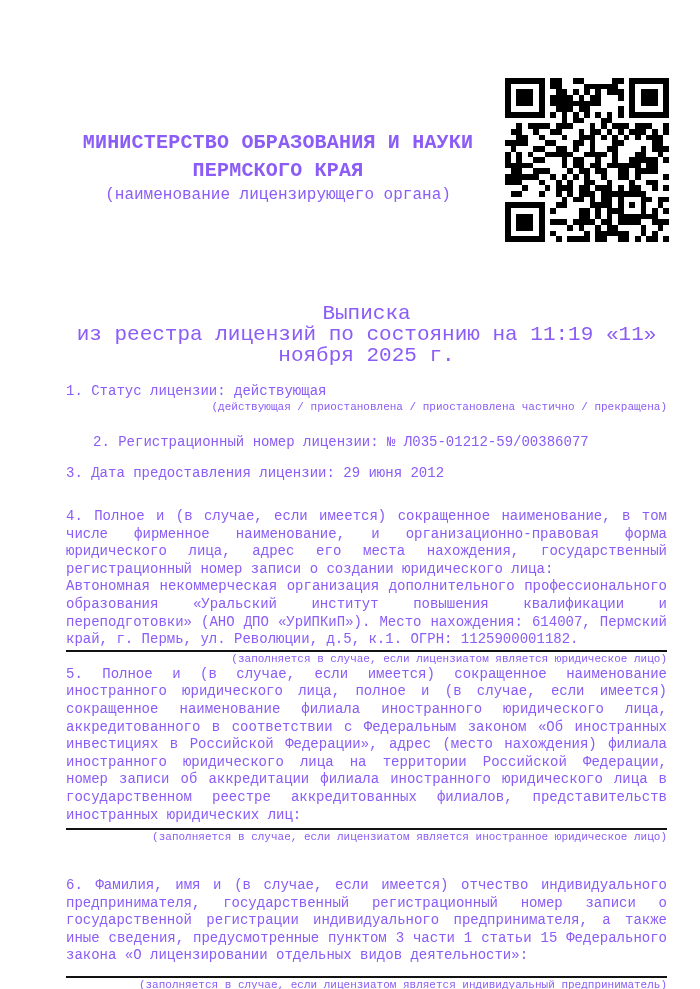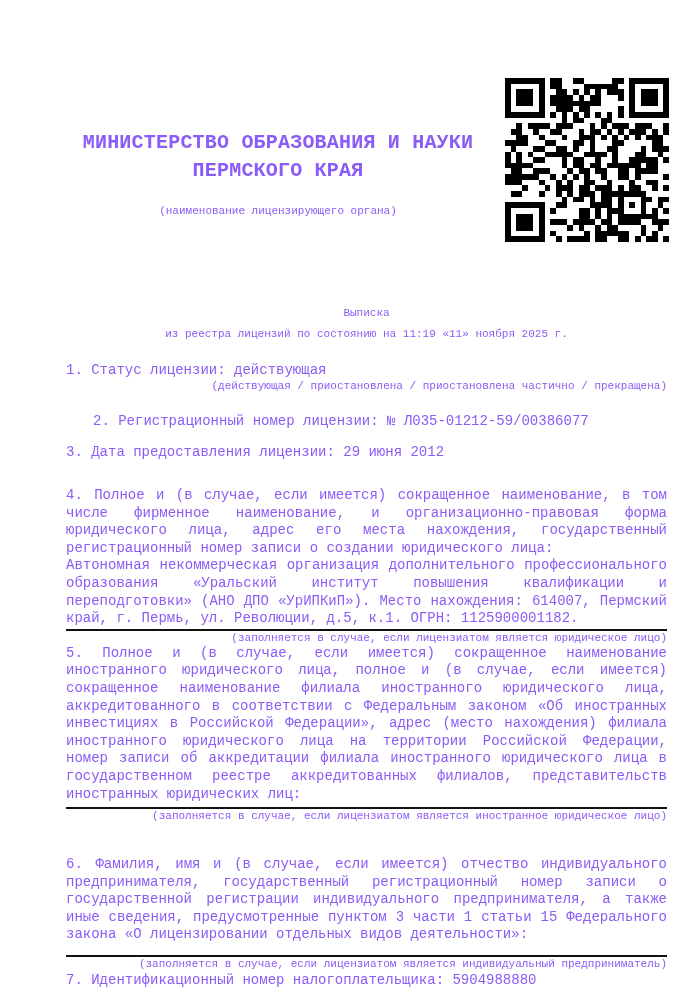--- a/index.html
+++ b/index.html
@@ -19,28 +19,28 @@
   
   .header{
     position:absolute;left:66px;top:129px;width:424px;
     text-align:center;
   }
   .header .org{
     font-size:20px;font-weight:bold;line-height:28px;
     letter-spacing:.2px;
   }
   .header .org-caption{
-    font-size:11px;line-height:14px;margin-top:19px;
+    font-size:16px;line-height:14px;margin-top:3px;
   }
   
   .content{
     position:absolute;left:66px;top:0;width:601px;
     font-size:14px;line-height:17.6px;
   }
-  .doc-title{margin-top:303px;text-align:center;font-size:11px;line-height:21px;}
+  .doc-title{margin-top:303px;text-align:center;font-size:21px;line-height:21px;}
   p{margin:0;padding:0;}
   .para{text-align:justify;}
   .caption{
     font-size:11px;line-height:13px;text-align:right;margin-top:1px;
   }
   .rule{border-top:2px solid #111;height:0;}
   .item1{margin-top:16px;line-height:18px;}
   .item2{margin-top:19px;line-height:18px;margin-left:27px;}
   .item3{margin-top:13px;line-height:18px;}
   .item4{margin-top:26px;}

